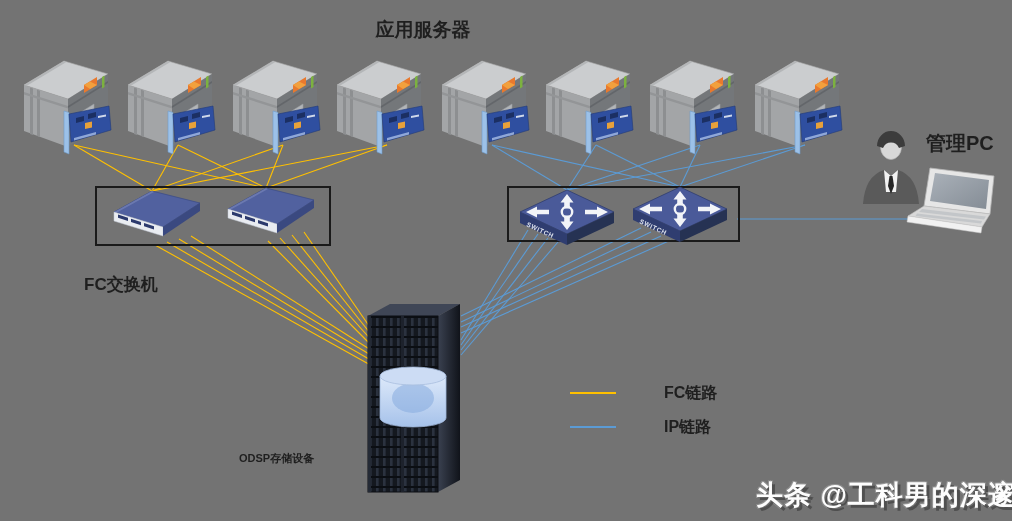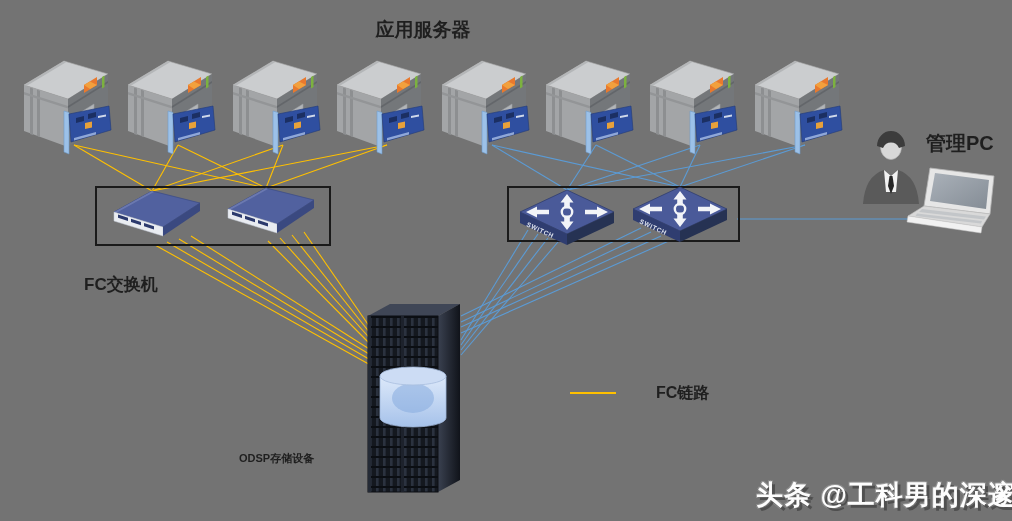--- a/index.html
+++ b/index.html
@@ -12,21 +12,21 @@
   .node{position:absolute;}
   .node svg{display:block;}
   .grp-box{position:absolute;border:2px solid #1a1a1a;background:transparent;}
   .lbl{position:absolute;color:#1f1f1f;font-weight:700;white-space:nowrap;}
   .lbl-title{left:330px;top:17px;width:186px;text-align:center;font-size:19px;}
   .lbl-fc{left:84px;top:239px;font-size:17px;margin-top:34px;}
   .lbl-ge{left:664px;top:252px;font-size:17px;}
   .lbl-storage{left:239px;top:451px;font-size:11px;}
   .lbl-pc{left:926px;top:130px;font-size:20px;}
   #legend{position:absolute;left:570px;top:380px;}
-  .legend-row{display:flex;align-items:center;height:26px;margin-bottom:8px;}
+  .legend-row{display:flex;align-items:center;height:26px;margin-bottom:8px;gap:8px;}
   .legend-swatch{display:inline-block;width:46px;height:2.5px;background:#999;}
   .legend-label{margin-left:40px;font-size:16px;font-weight:700;color:#1f1f1f;}
   #watermark{
     position:absolute;left:756px;top:477px;font-size:27px;font-weight:700;
     letter-spacing:1px;color:#fdfdfd;white-space:nowrap;
     text-shadow:3px 3px 0 rgba(75,75,75,.9),1px 1px 0 rgba(110,110,110,.7),
       -1px -1px 0 rgba(165,165,165,.55),1px -1px 0 rgba(165,165,165,.45),
       -1px 1px 0 rgba(165,165,165,.45);
   }
 </style>
@@ -373,16 +373,20 @@
       <polygon points="6,52 80,63 79,69 5,58" fill="#f1f1f1" stroke="#c9c9c9" stroke-width="0.5"></polygon>
     </svg>
   </div>
   <div class="lbl lbl-pc">管理PC</div>
 
   <div id="legend">
     <div class="legend-row">
       <span class="legend-swatch" style="background: rgb(255, 192, 0);"></span>
       <span class="legend-label">FC链路</span>
     </div>
+    <div class="legend-row">
+      <span class="legend-swatch" style="background: rgb(91, 155, 213);"></span>
+      <span class="legend-label">IP链路</span>
+    </div>
   </div>
 
   <div id="watermark">头条 @工科男的深邃</div>
 </div>
 
 </body></html>

